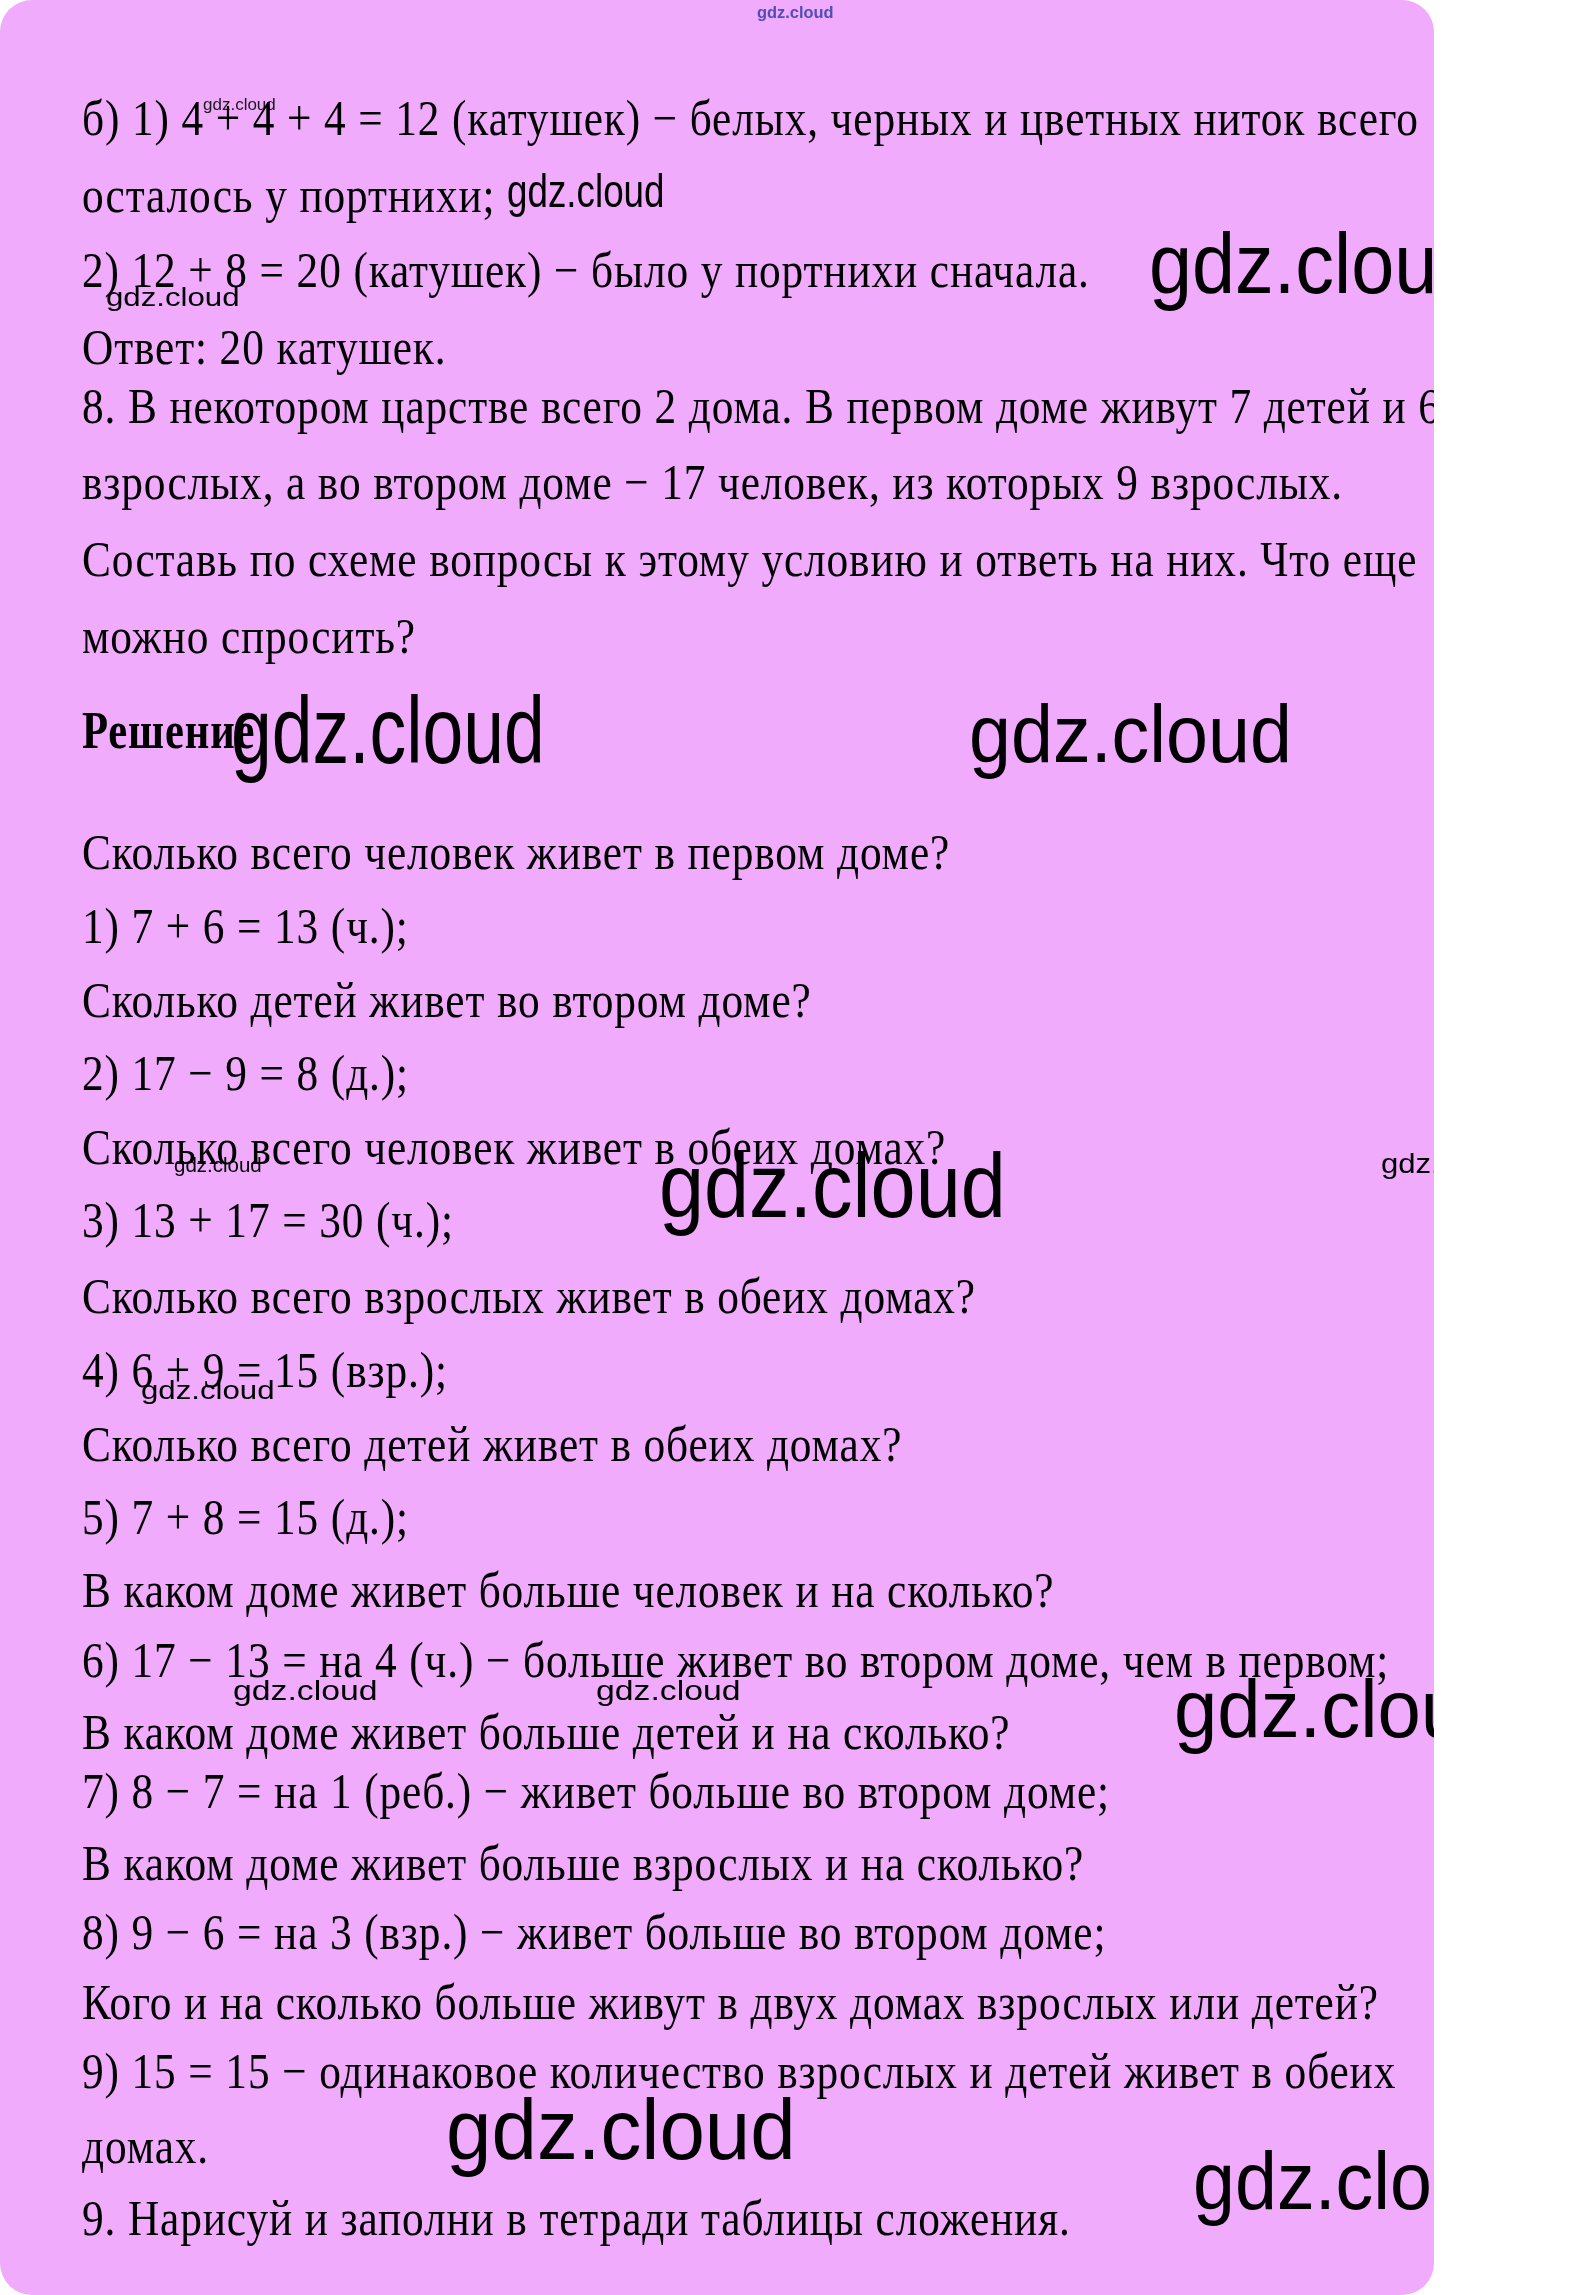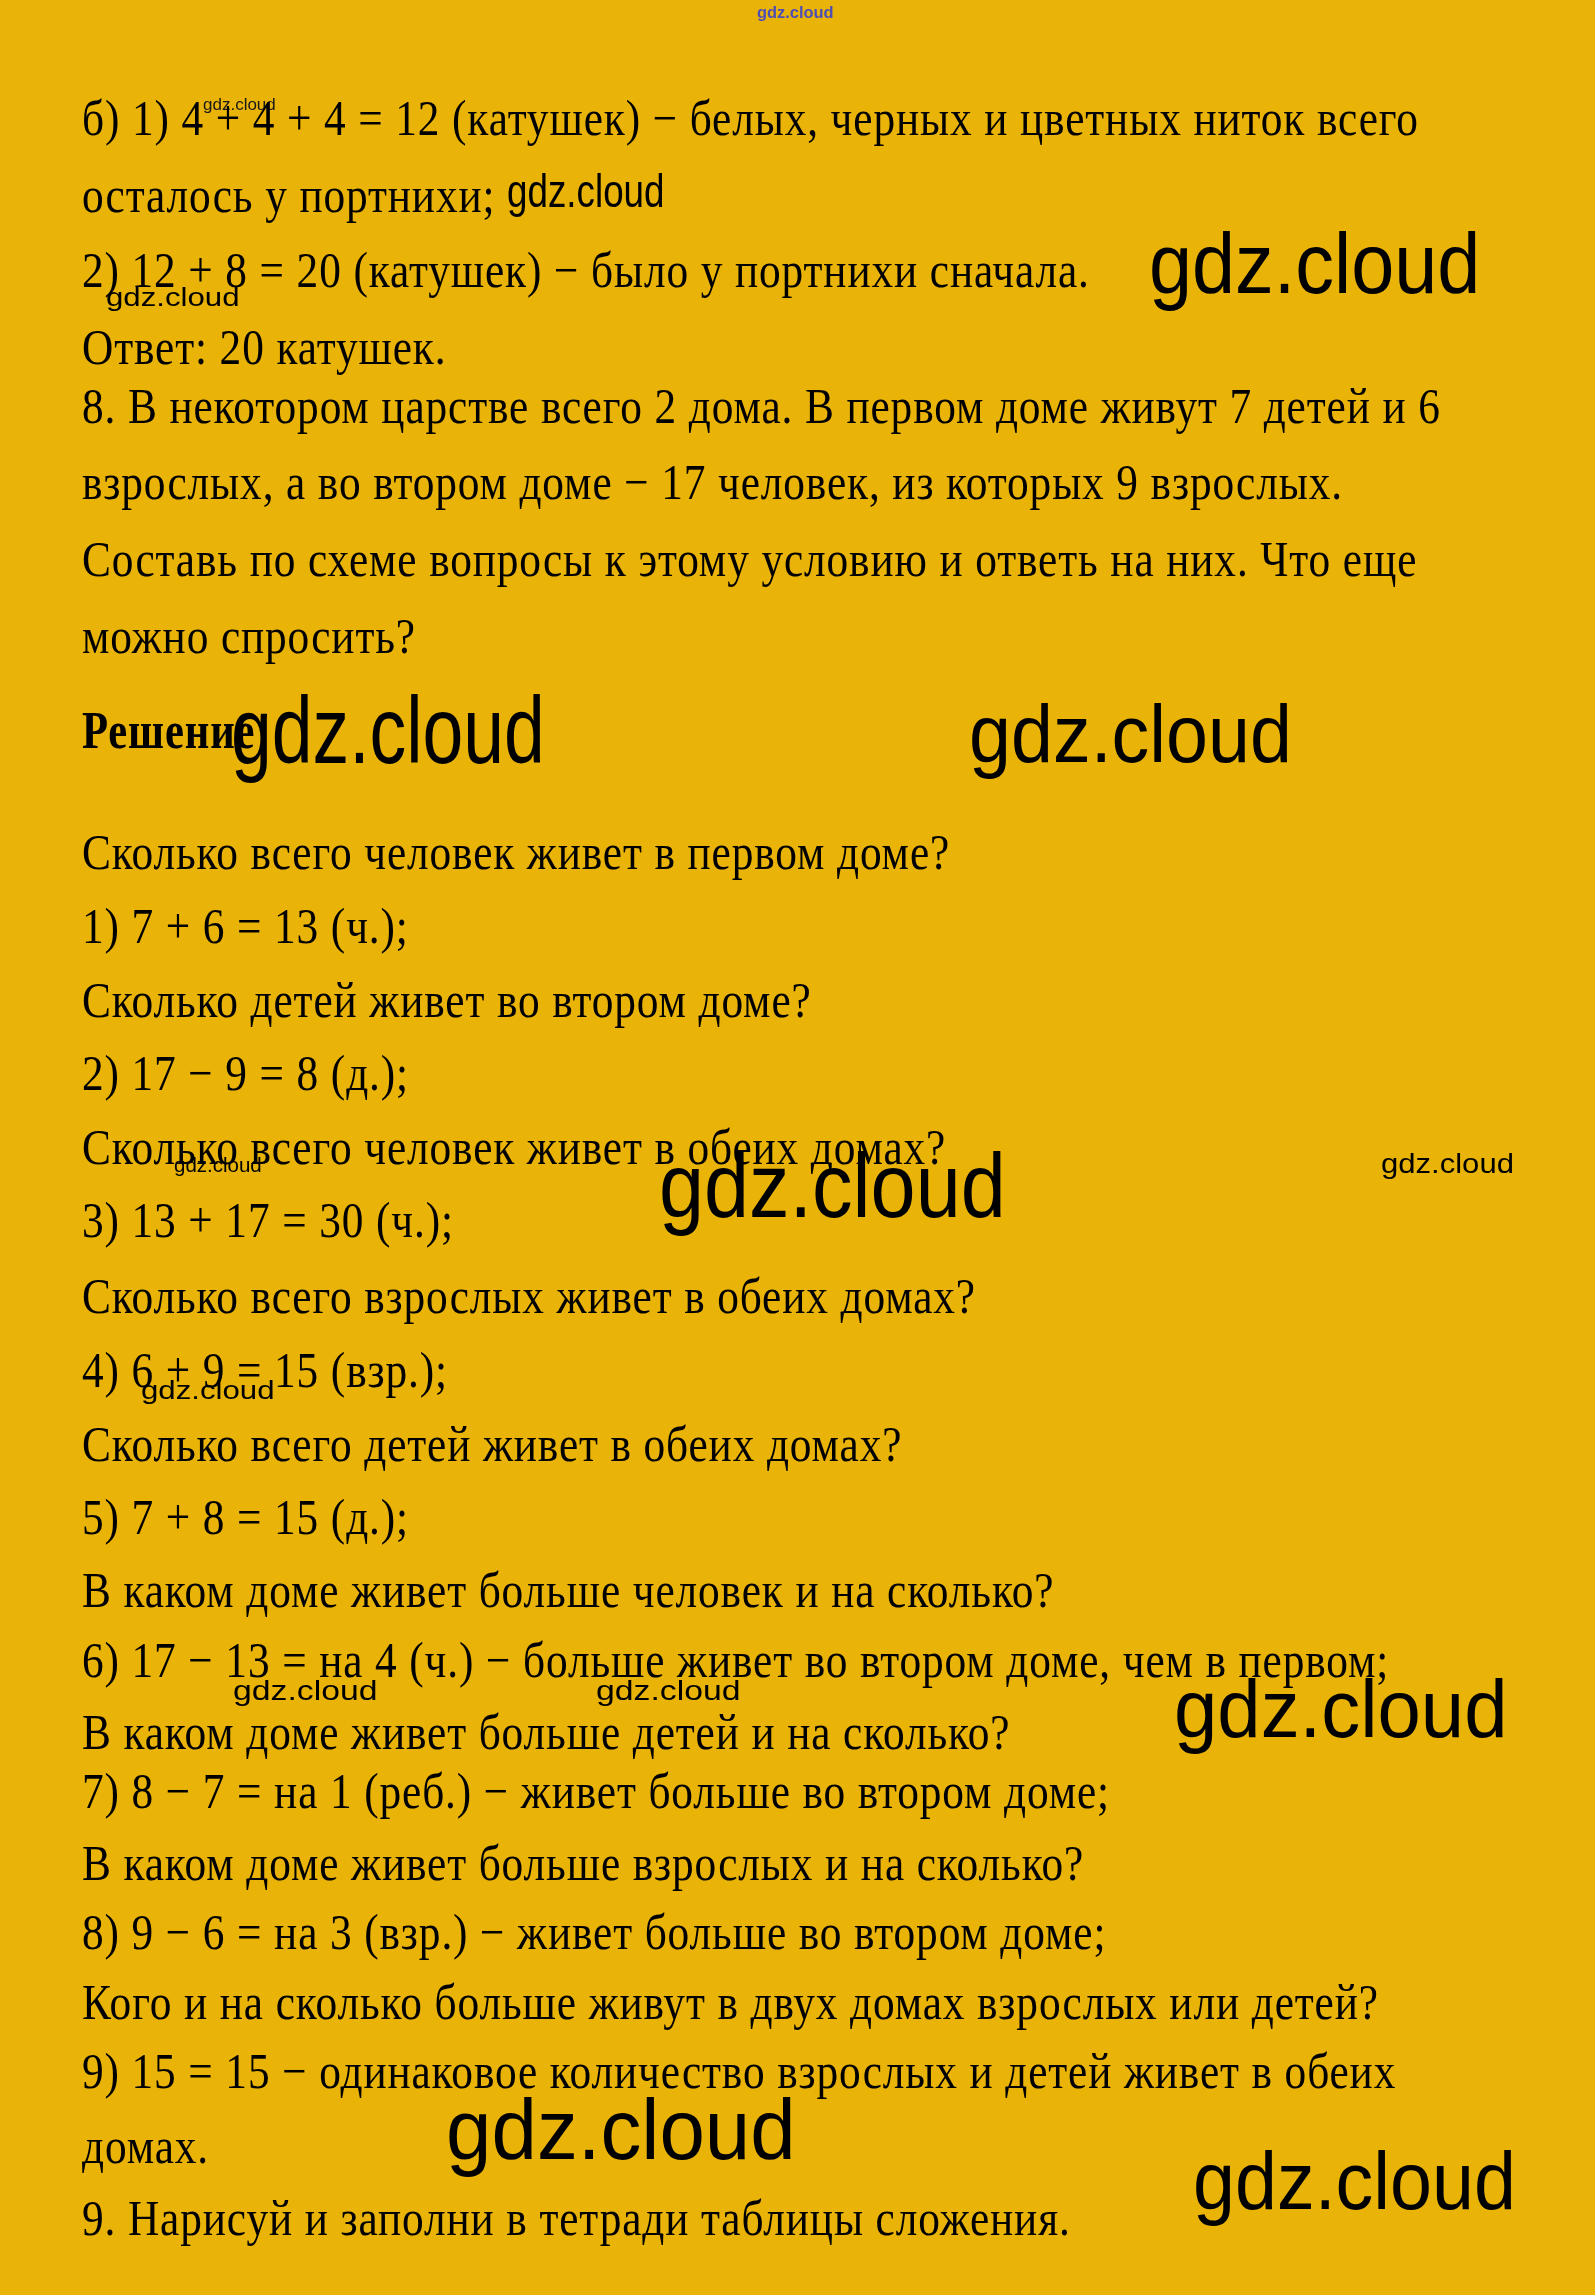--- a/index.html
+++ b/index.html
@@ -1,21 +1,22 @@
 <!DOCTYPE html>
 <html style="font-size:13px"><head>
 <meta charset="utf-8">
 <style>
   html,body{margin:0;padding:0;background:#ffffff;}
   .page{
     position:relative;
-    width:1595px;height:2295px;
-    background:#eab308;
+    width:1434px;height:2295px;
+    background:#f0abfc;
     overflow:hidden;
     font-family:"Liberation Serif",serif;
+    border-radius:32px;
   }
   .line{
     position:absolute;
     left:82px;
     font-size:51px;
     line-height:1.05;
     white-space:nowrap;
     color:#000;
     letter-spacing:0.02em;
     transform:scaleX(0.85);

